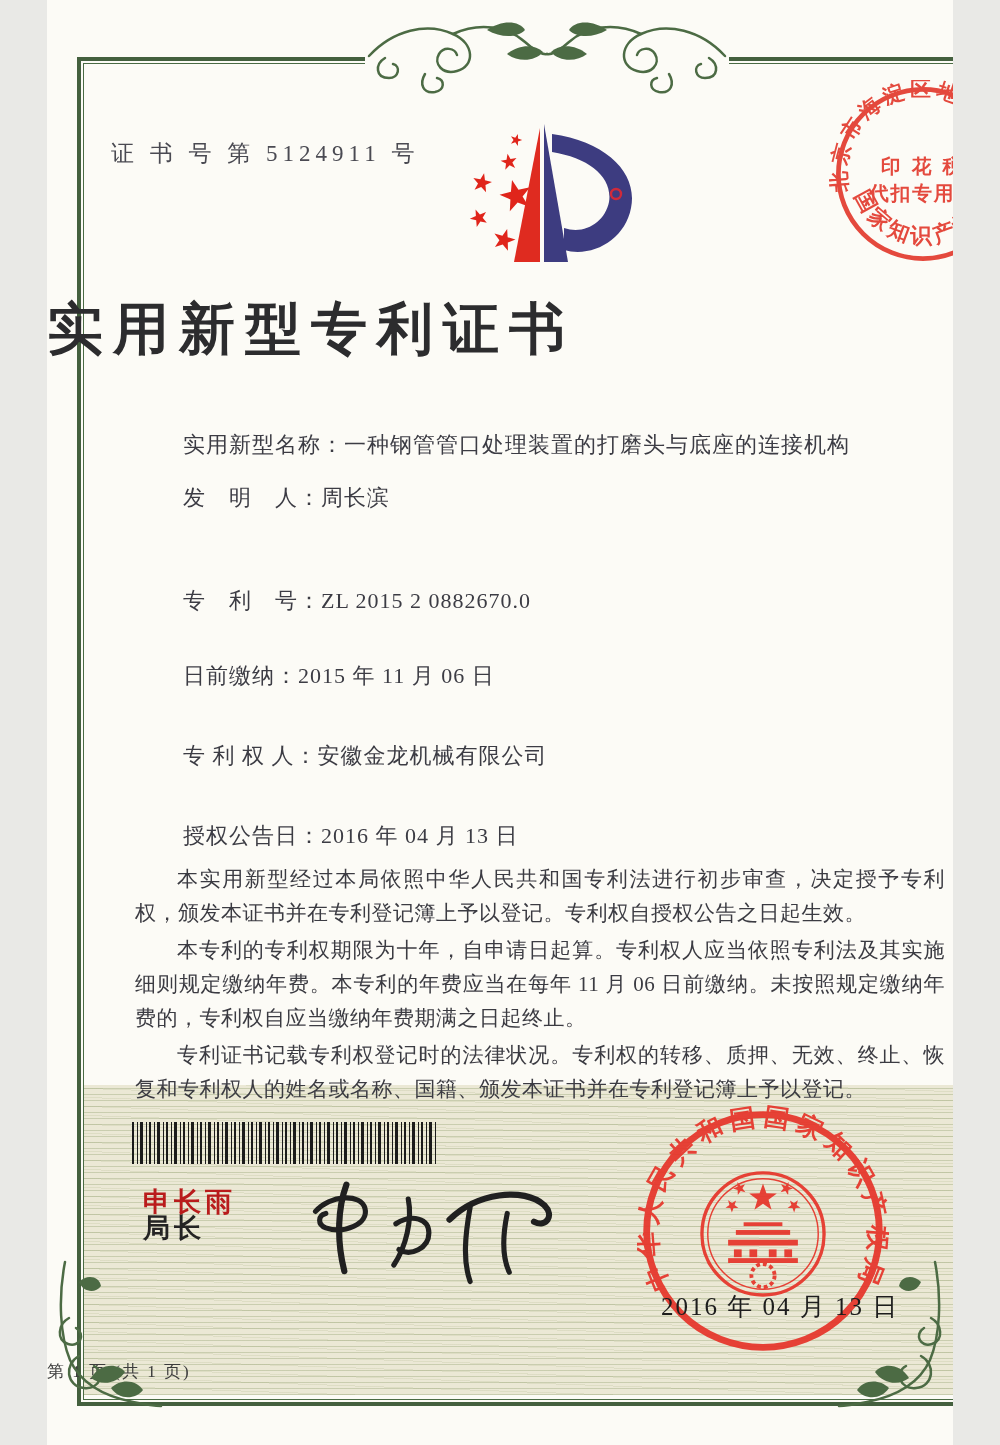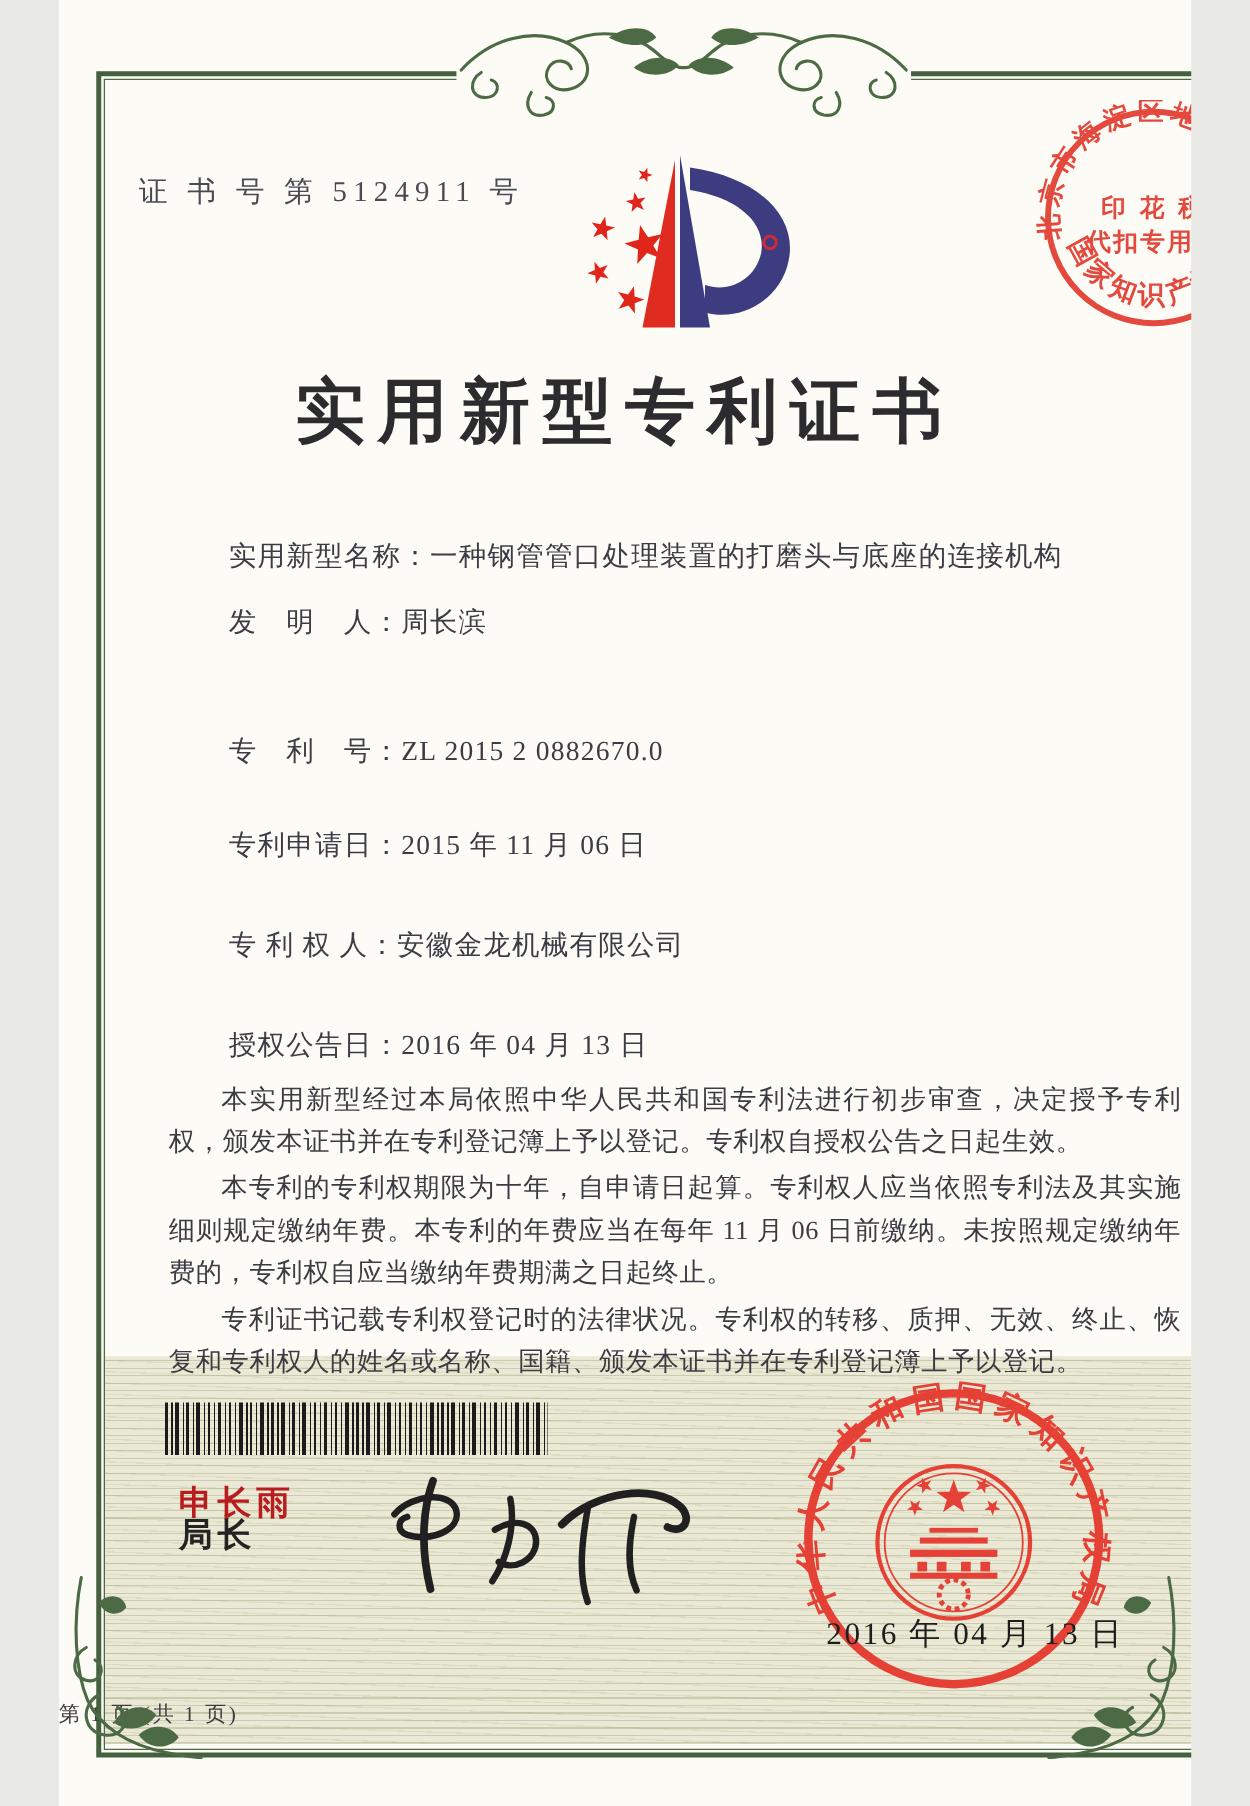--- a/index.html
+++ b/index.html
@@ -31,21 +31,21 @@
     z-index:1;
   }
   .cert-no{
     position:absolute;left:64px;top:138px;
     font-size:23px;letter-spacing:5px;color:#4a4a52;z-index:3;
   }
   .logo{position:absolute;left:405px;top:120px;width:205px;height:160px;z-index:3;}
   .tax-stamp{position:absolute;left:782px;top:80px;width:188px;height:188px;z-index:3;opacity:.92;}
   .title{
     position:absolute;left:0;top:292px;width:100%;
-    text-align:center;font-size:56px;font-weight:700;color:#2c2c2e;
+    text-align:left;font-size:56px;font-weight:700;color:#2c2c2e;
     letter-spacing:10px;margin:0;z-index:3;
   }
   .field{
     position:absolute;left:88px;width:840px;
     font-size:22px;color:#3c3c44;letter-spacing:1px;z-index:3;white-space:nowrap;margin-left:48px;
   }
   .f0{top:430px}.f1{top:483px}.f2{top:586px}.f3{top:661px}.f4{top:741px}.f5{top:821px}
   .body-text{
     position:absolute;left:88px;top:862px;width:826px;z-index:3;
     font-size:21px;line-height:34px;color:#3b3b42;text-align:justify;letter-spacing:.5px;
@@ -147,21 +147,21 @@
   <div class="field f0">
     <span>实用新型名称：</span><span>一种钢管管口处理装置的打磨头与底座的连接机构</span>
   </div>
   <div class="field f1">
     <span>发　明　人：</span><span>周长滨</span>
   </div>
   <div class="field f2">
     <span>专　利　号：</span><span>ZL 2015 2 0882670.0</span>
   </div>
   <div class="field f3">
-    <span>专利申请日：</span><span>2015 年 11 月 06 日</span>
+    <span>日前缴纳：</span><span>2015 年 11 月 06 日</span>
   </div>
   <div class="field f4">
     <span>专 利 权 人：</span><span>安徽金龙机械有限公司</span>
   </div>
   <div class="field f5">
     <span>授权公告日：</span><span>2016 年 04 月 13 日</span>
   </div>
 
   <div class="body-text">
     <p>本实用新型经过本局依照中华人民共和国专利法进行初步审查，决定授予专利权，颁发本证书并在专利登记簿上予以登记。专利权自授权公告之日起生效。</p>

